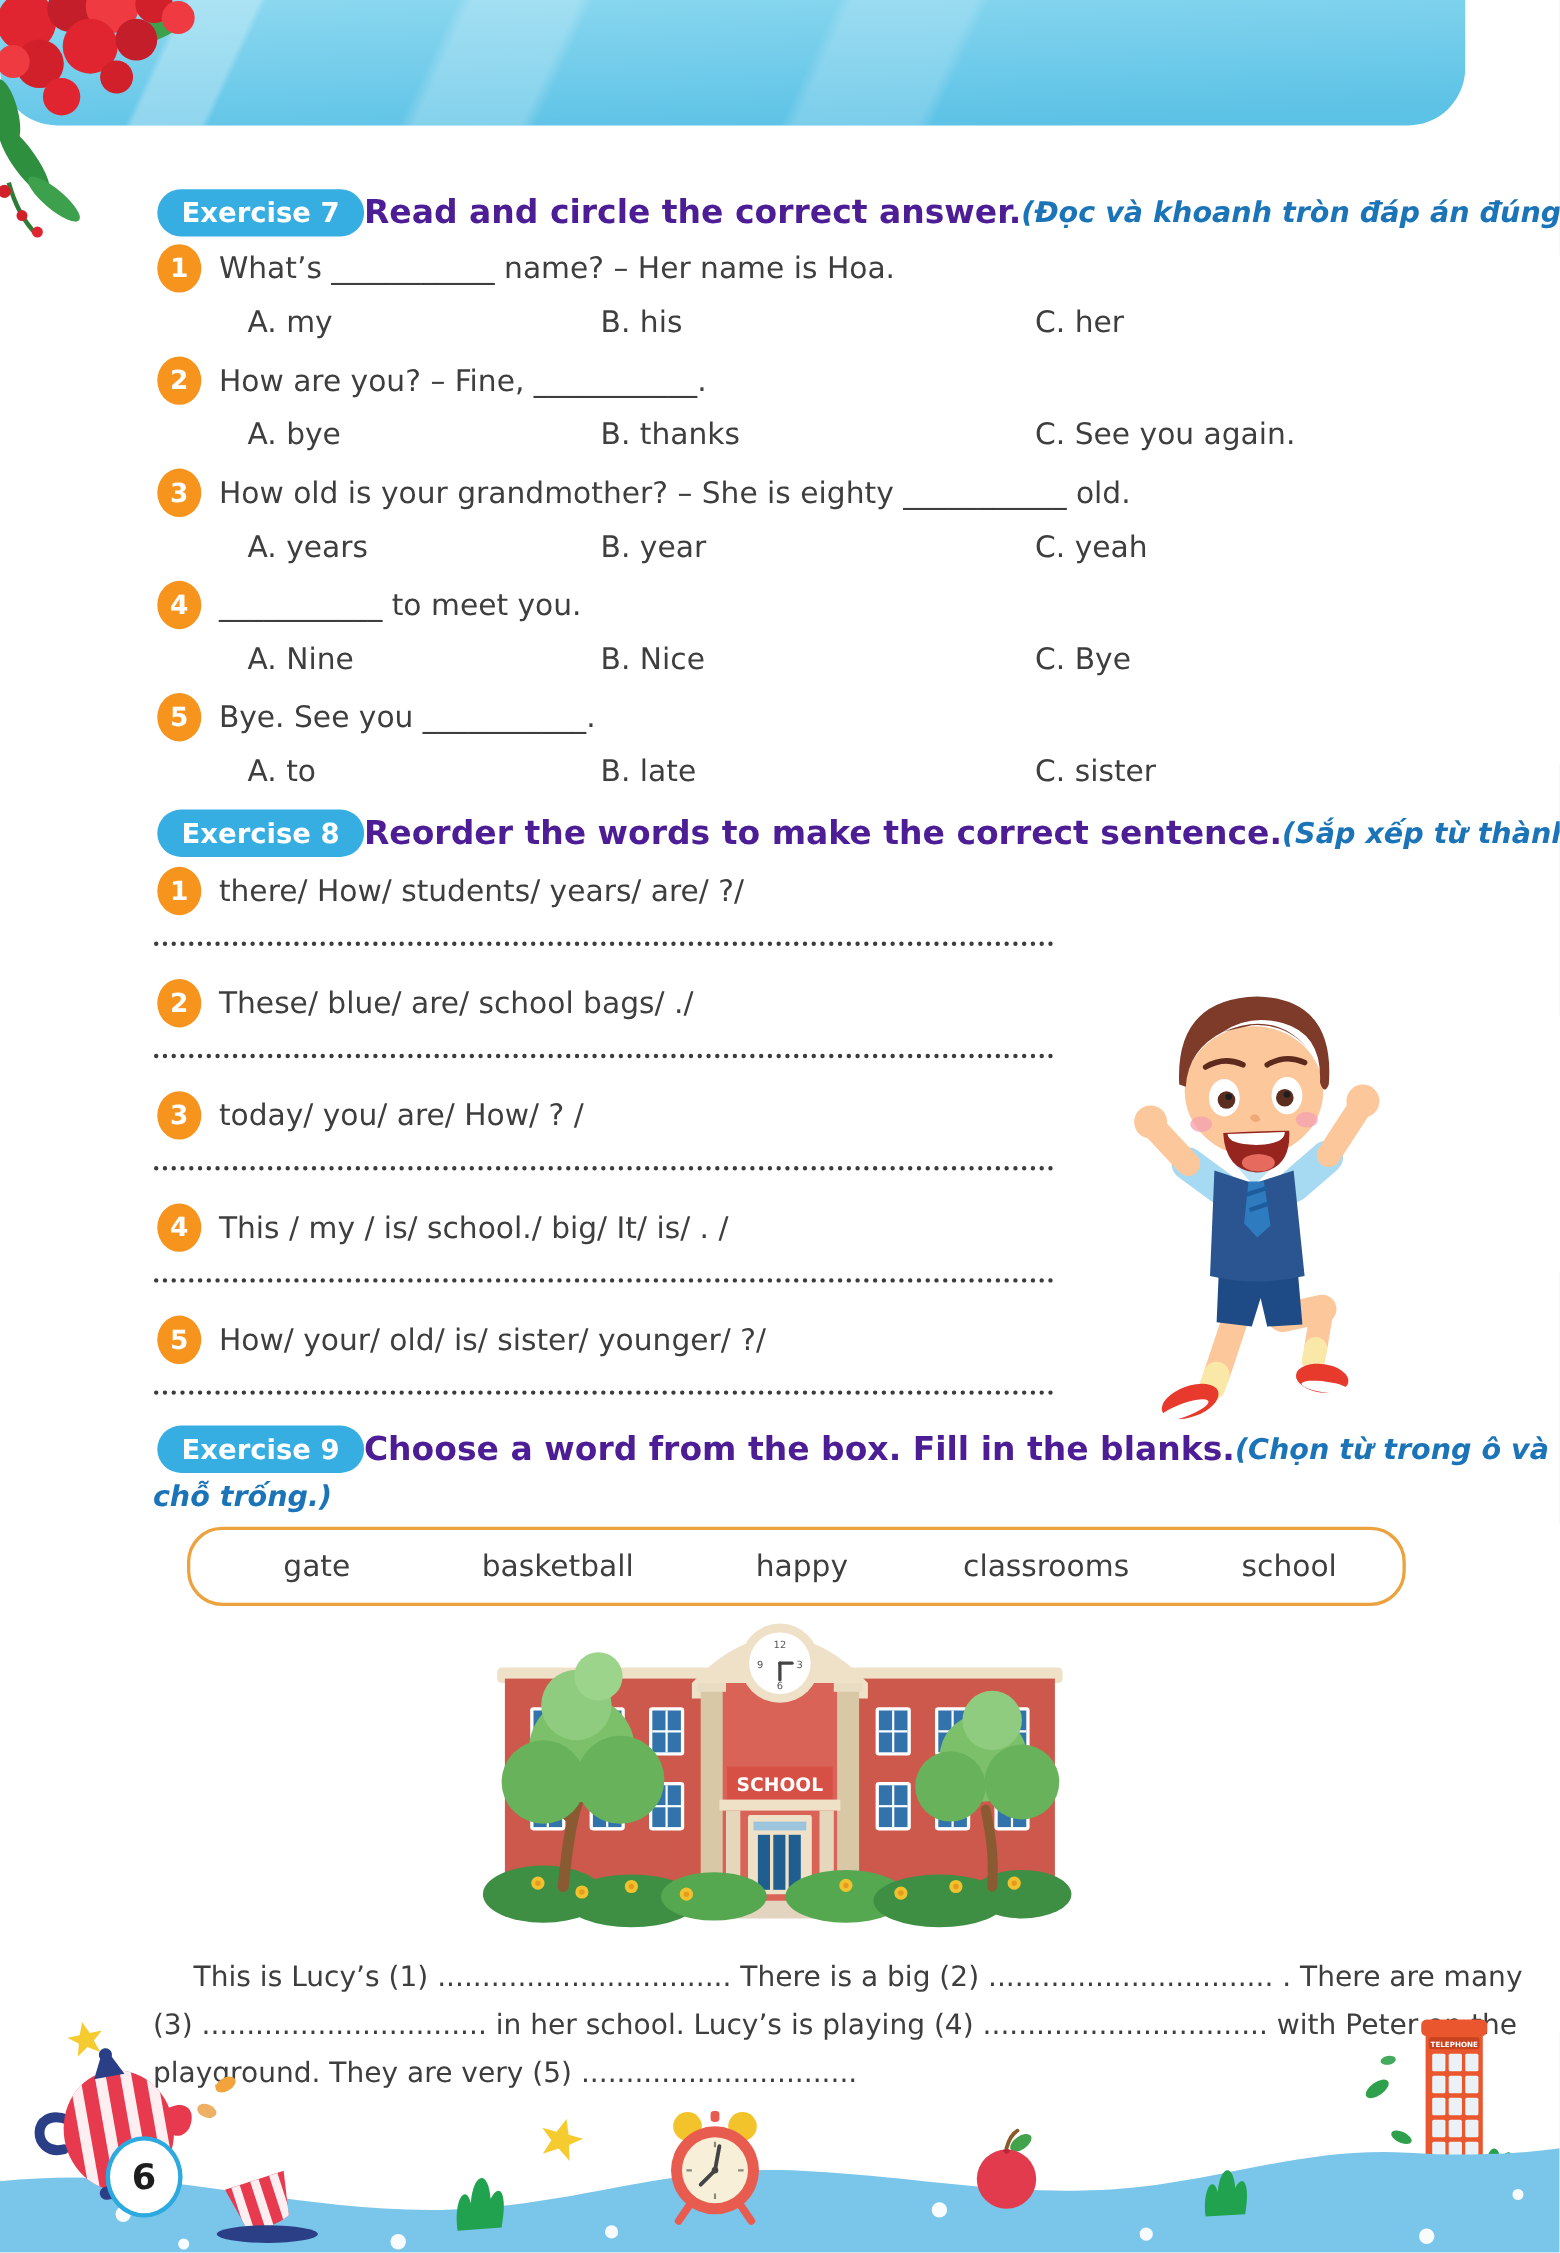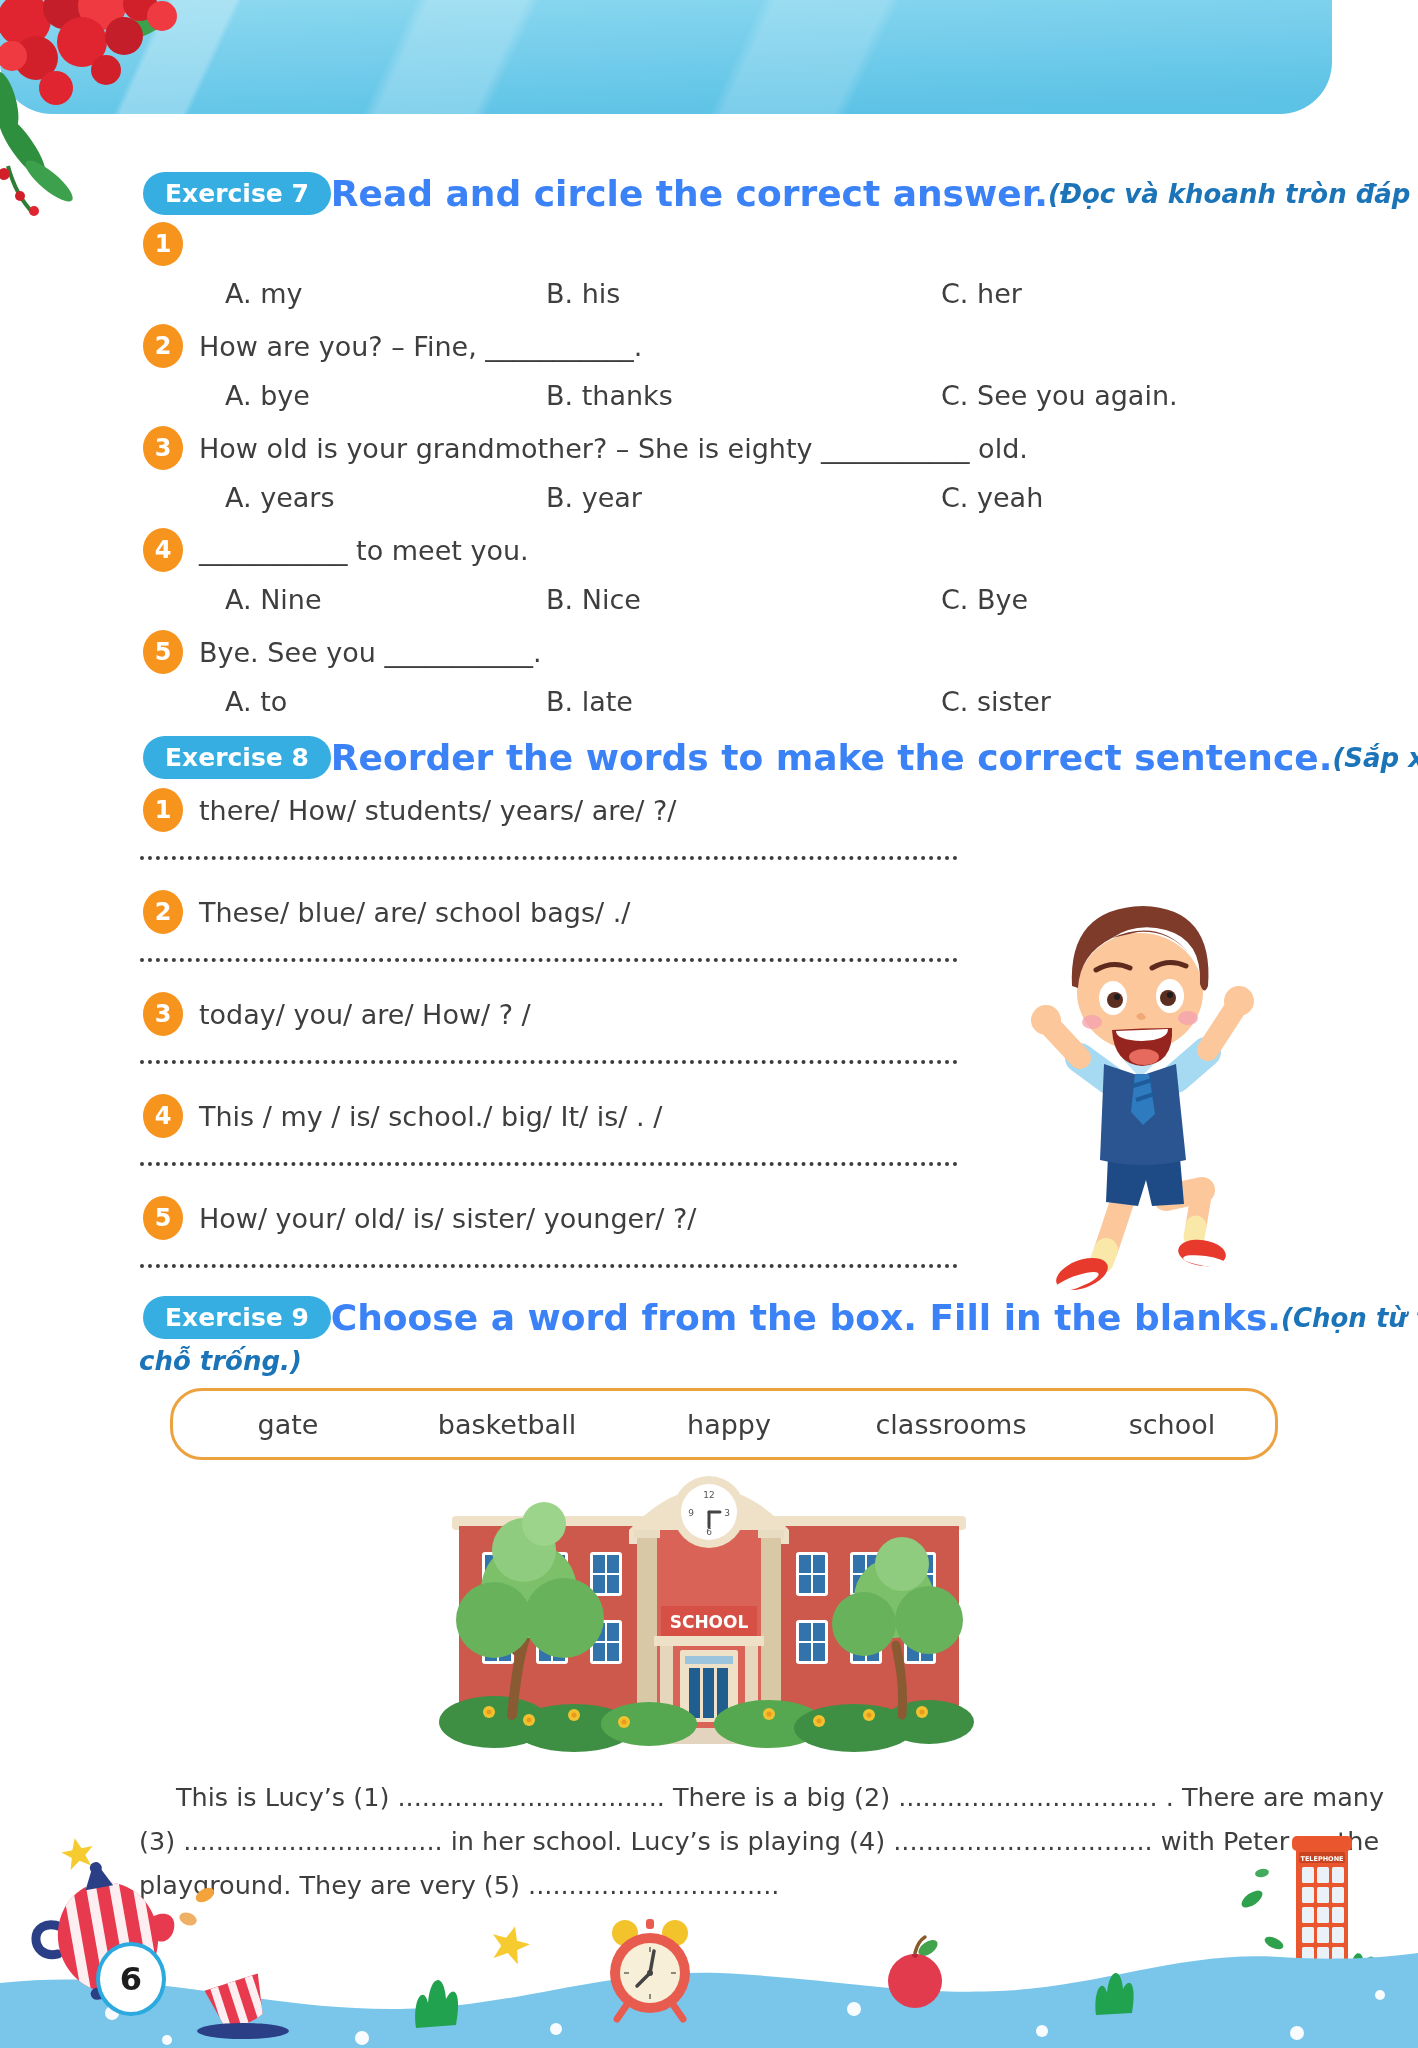--- a/index.html
+++ b/index.html
@@ -10,21 +10,21 @@
   .sky{position:absolute;left:0;top:0;width:1332px;height:114px;
        background:linear-gradient(178deg,#8ed9f0 0%,#5cc2e6 90%);
        border-radius:0 0 52px 52px;}
   .sky::before{content:"";position:absolute;inset:0;border-radius:inherit;
        background:linear-gradient(115deg,rgba(255,255,255,0) 12%,rgba(255,255,255,.28) 12.5%,rgba(255,255,255,.28) 17%,rgba(255,255,255,0) 17.5%,rgba(255,255,255,0) 30%,rgba(255,255,255,.22) 31%,rgba(255,255,255,.22) 38%,rgba(255,255,255,0) 39%,rgba(255,255,255,0) 55%,rgba(255,255,255,.18) 56%,rgba(255,255,255,.18) 64%,rgba(255,255,255,0) 65%);}
   
   .ex-header{position:absolute;left:143px;display:flex;align-items:center;gap:0;white-space:nowrap;}
   .pill{display:inline-flex;align-items:center;justify-content:center;
         background:#36aee2;color:#fff;font-weight:bold;font-size:25px;
         padding:7px 22px;border-radius:26px;}
-  .ex-title{color:#3b82f6;font-weight:bold;font-size:36px;}
+  .ex-title{color:#4c1d95;font-weight:bold;font-size:30px;}
   .ex-title-vi{color:#1b74b8;font-style:italic;font-weight:600;font-size:26px;}
   
   .q-row{position:absolute;left:143px;display:flex;align-items:center;gap:16px;white-space:nowrap;}
   .num-badge{flex:0 0 auto;width:40px;height:44px;border-radius:50%;
         background:#f7941e;color:#fff;font-weight:bold;font-size:24px;
         display:flex;align-items:center;justify-content:center;}
   .q-text{font-size:27px;color:#3e3e3e;}
   .opt{position:absolute;font-size:27px;color:#3e3e3e;white-space:nowrap;}
   .opt-a{left:225px;} .opt-b{left:546px;} .opt-c{left:941px;}
   .dotline{position:absolute;left:140px;width:818px;height:4px;
@@ -73,20 +73,21 @@
   </svg>
 
   <div class="ex-header" style="top:172px;">
     <span class="pill">Exercise 7</span>
     <span class="ex-title">Read and circle the correct answer.</span>
     <span class="ex-title-vi">(Đọc và khoanh tròn đáp án đúng.)</span>
   </div>
 
   <div class="q-row" style="top:222px;">
     <span class="num-badge">1</span>
+    <span class="q-text">What’s ___________ name? – Her name is Hoa.</span>
   </div>
   <div class="abs" style="top:278px;">
     <span class="opt opt-a">A. my</span>
     <span class="opt opt-b">B. his</span>
     <span class="opt opt-c">C. her</span>
   </div>
 
   <div class="q-row" style="top:324px;">
     <span class="num-badge">2</span>
     <span class="q-text">How are you? – Fine, ___________.</span>

